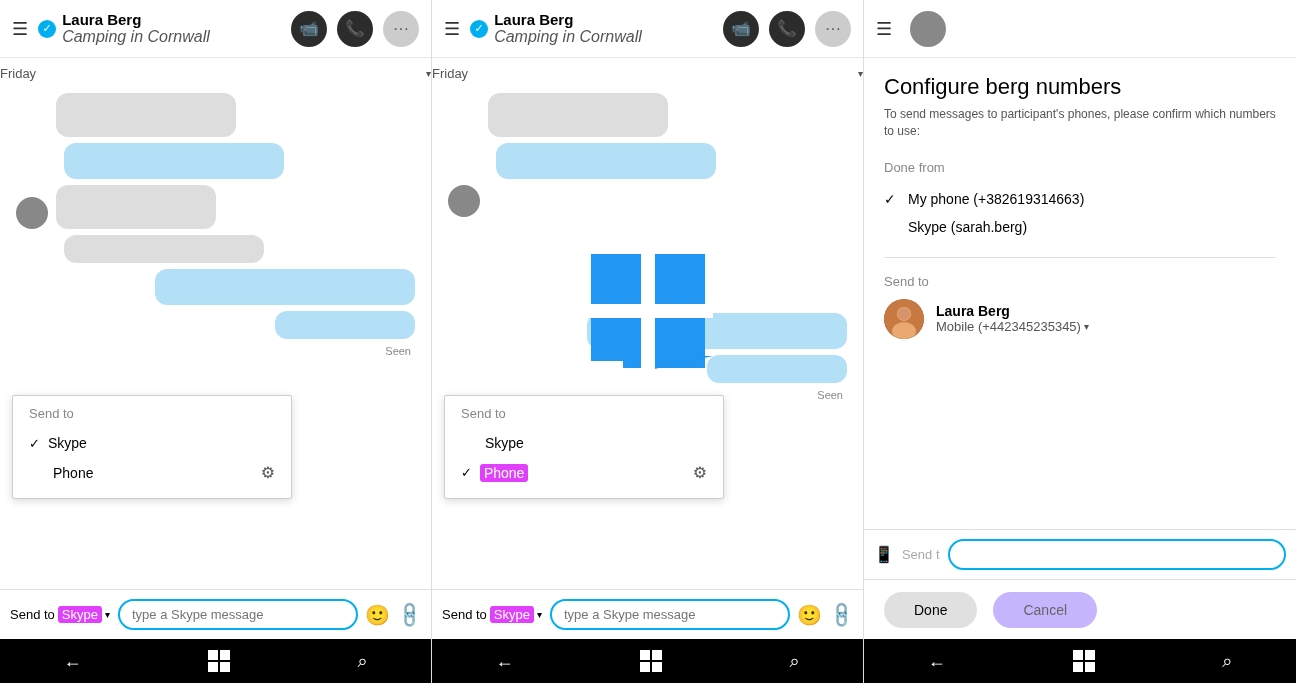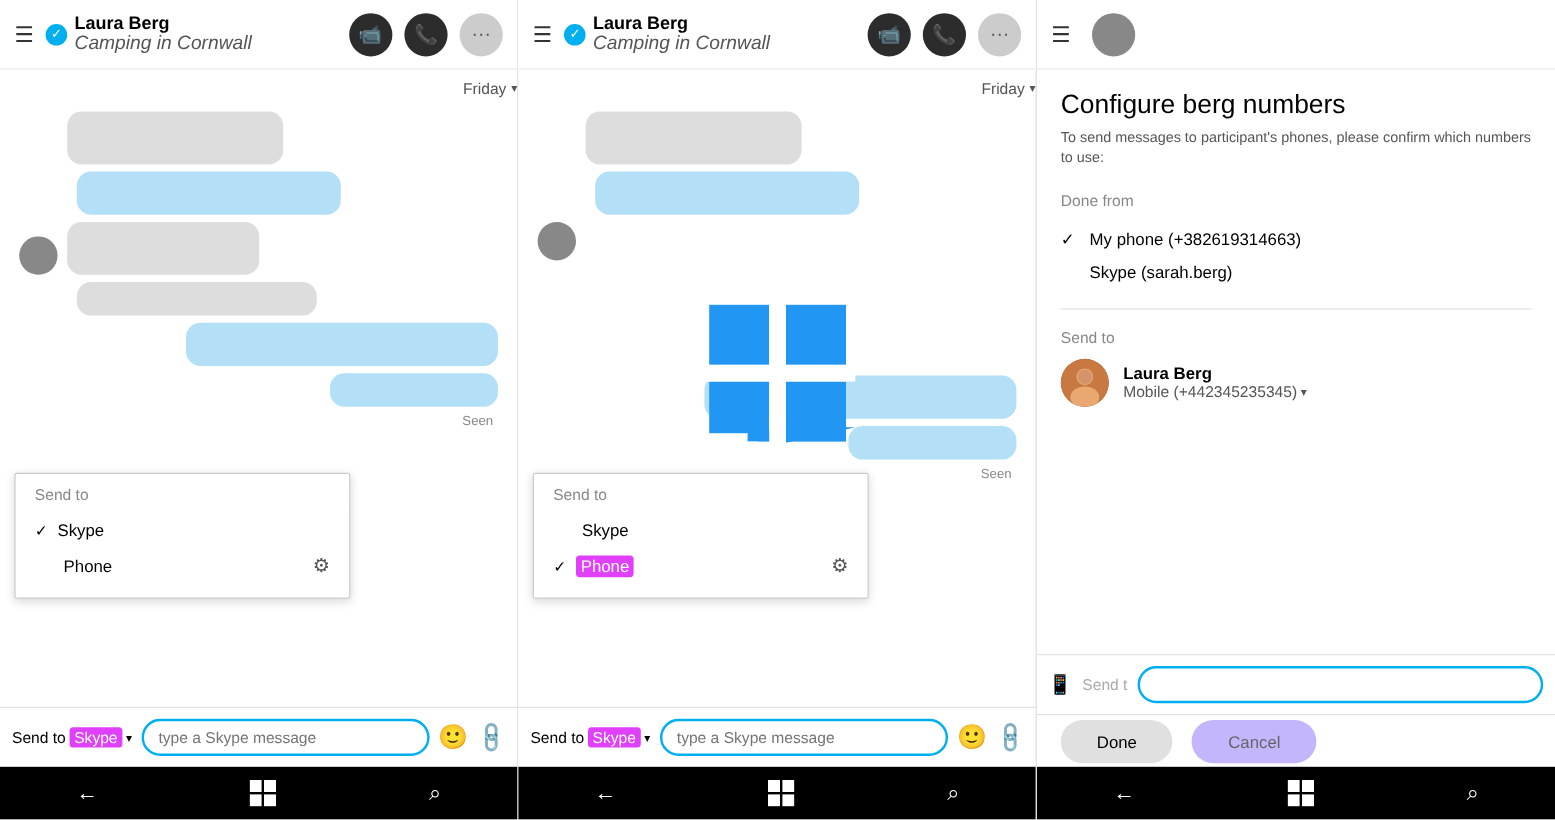--- a/index.html
+++ b/index.html
@@ -92,21 +92,21 @@
     }
 
     
     .day-divider {
       text-align: center;
       padding: 8px 0 4px;
       font-size: 13px;
       color: #555;
       display: flex;
       align-items: center;
-      justify-content: flex-end;
+      justify-content: space-between;
       gap: 4px;
       flex-shrink: 0;
     }
     .day-divider .chevron { font-size: 10px; }
 
     
     .chat-area {
       flex: 1;
       overflow: hidden;
       padding: 8px 16px;
@@ -313,21 +313,21 @@
       overflow: hidden;
       display: flex;
       align-items: center;
       justify-content: center;
       font-size: 18px;
     }
     .contact-info { display: flex; flex-direction: column; }
     .contact-name { font-size: 14px; font-weight: 600; }
     .contact-phone { font-size: 13px; color: #555; display: flex; align-items: center; gap: 3px; }
     .config-footer {
-      height: 44px;
+      height: 60px;
       display: flex;
       align-items: center;
       padding: 0 20px;
       gap: 16px;
       border-top: 1px solid #e0e0e0;
     }
     .footer-btn {
       padding: 10px 30px;
       border-radius: 20px;
       font-size: 14px;

